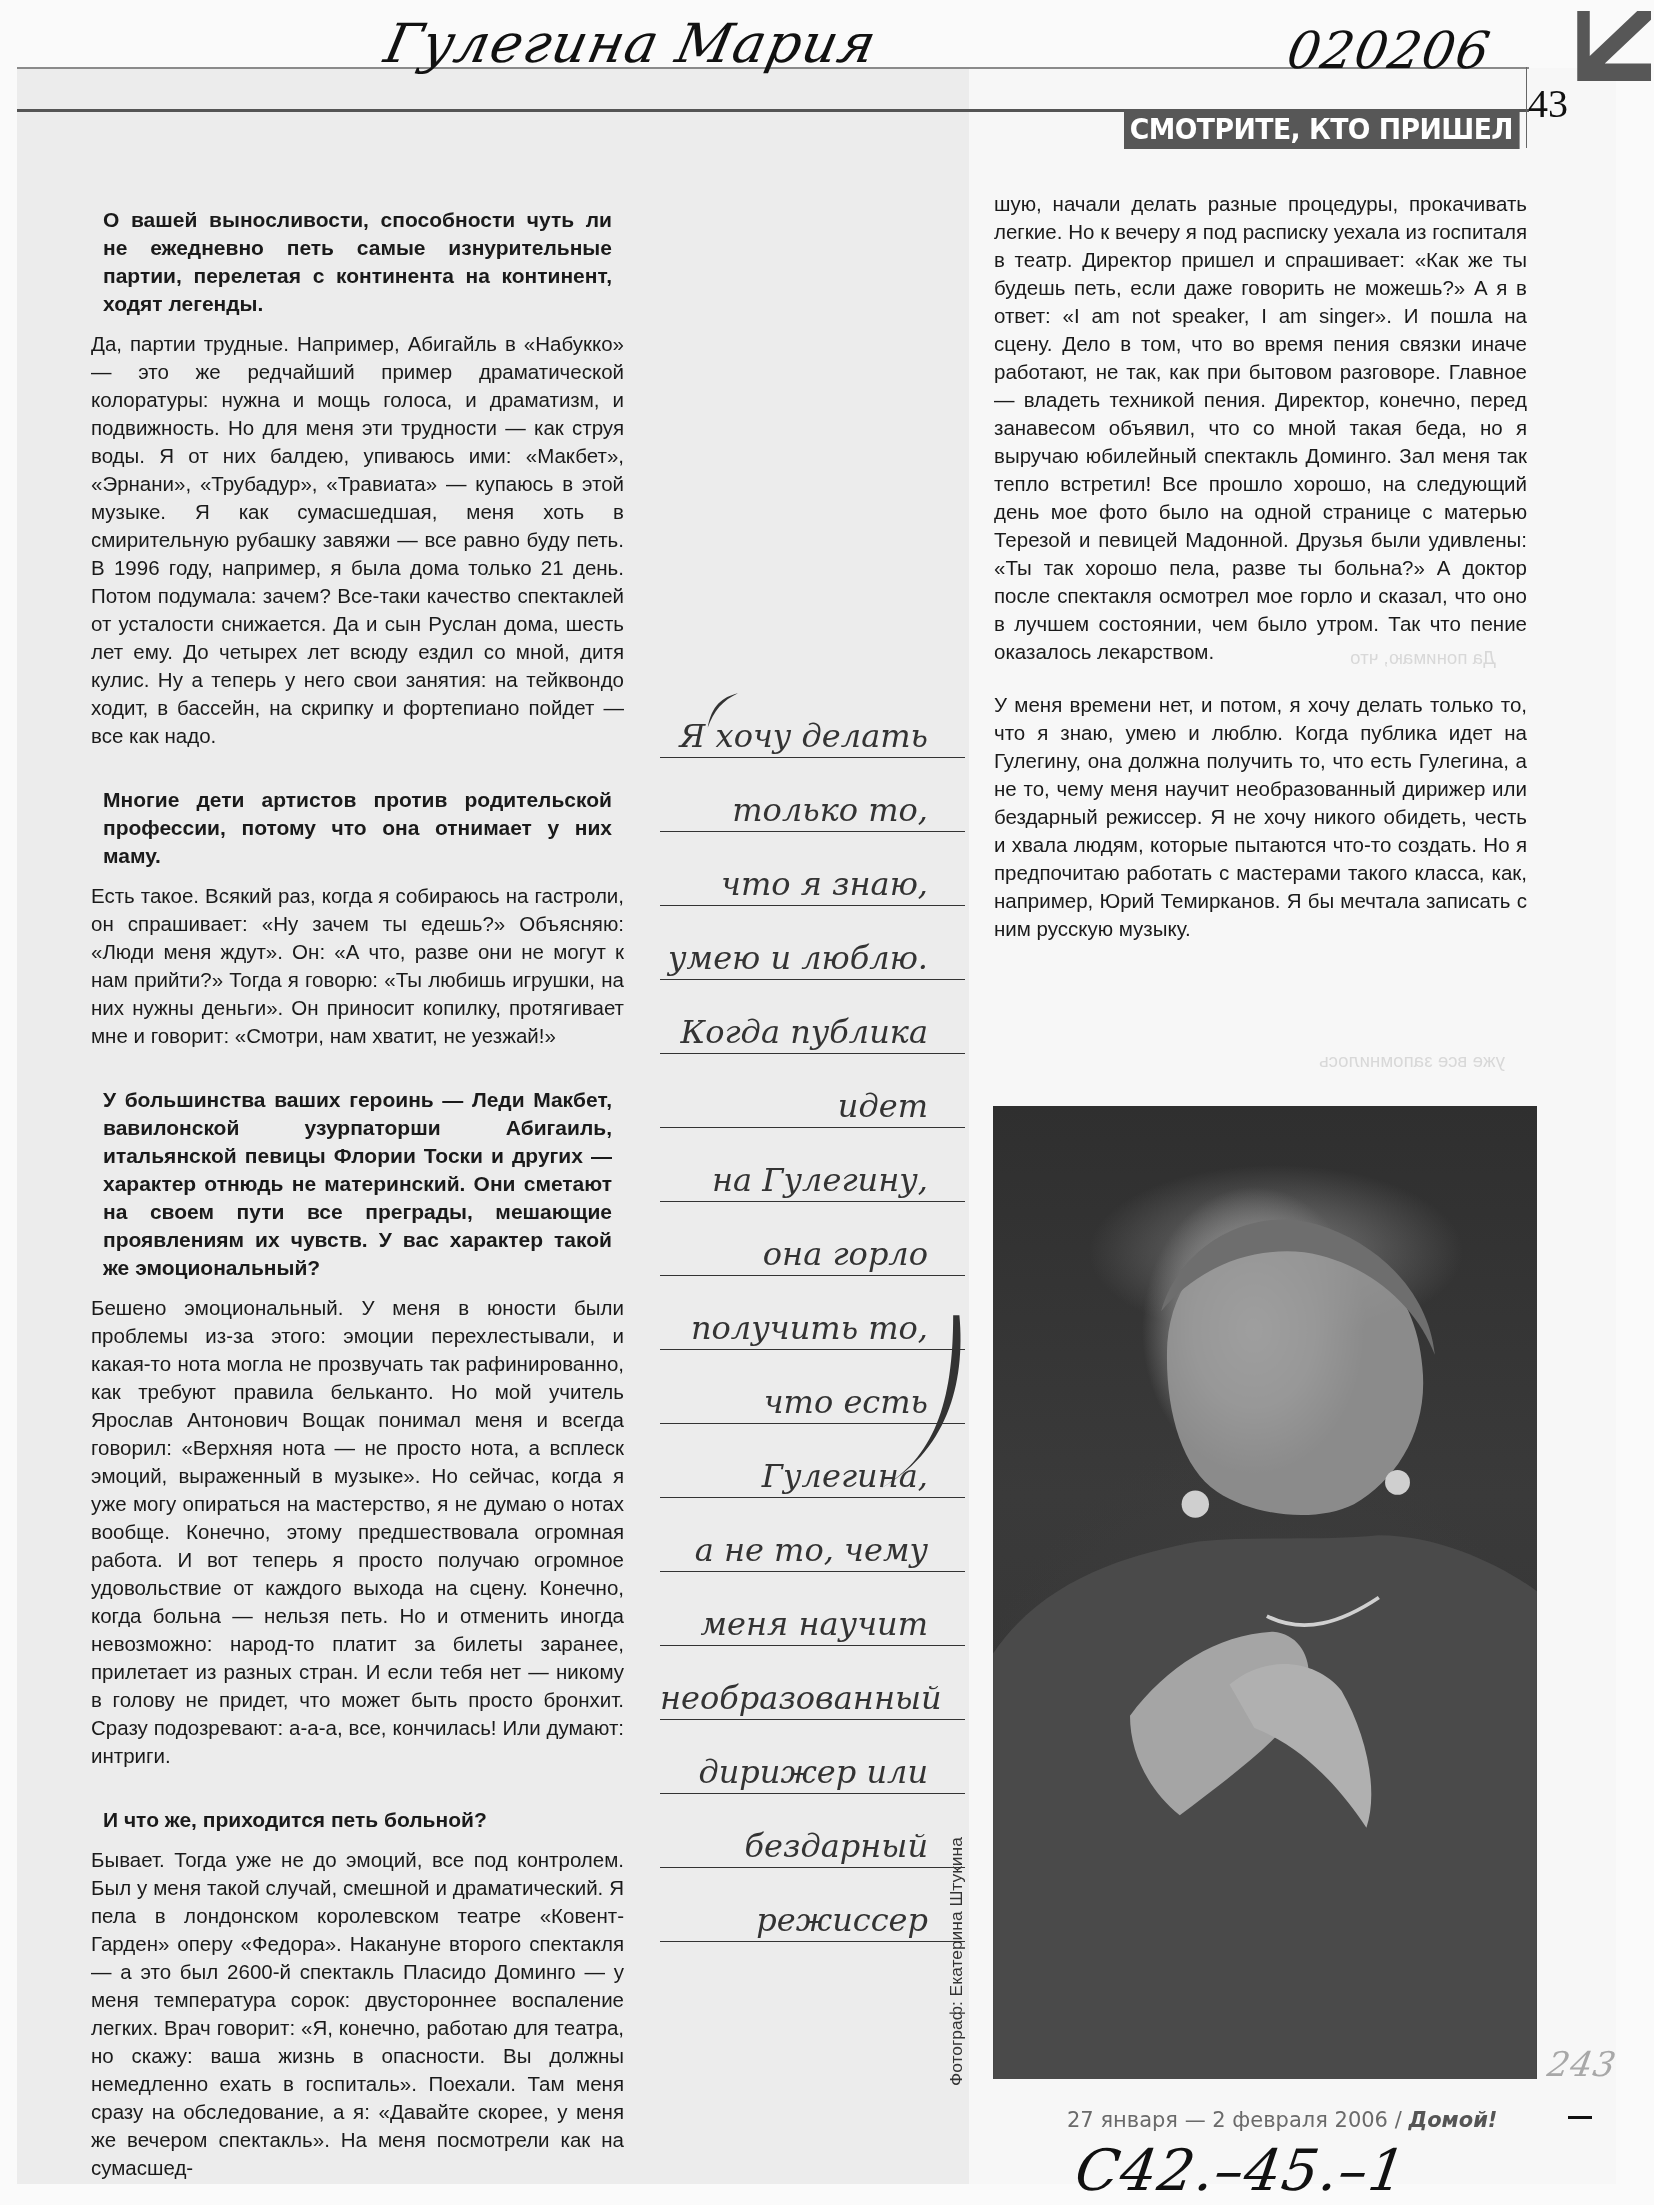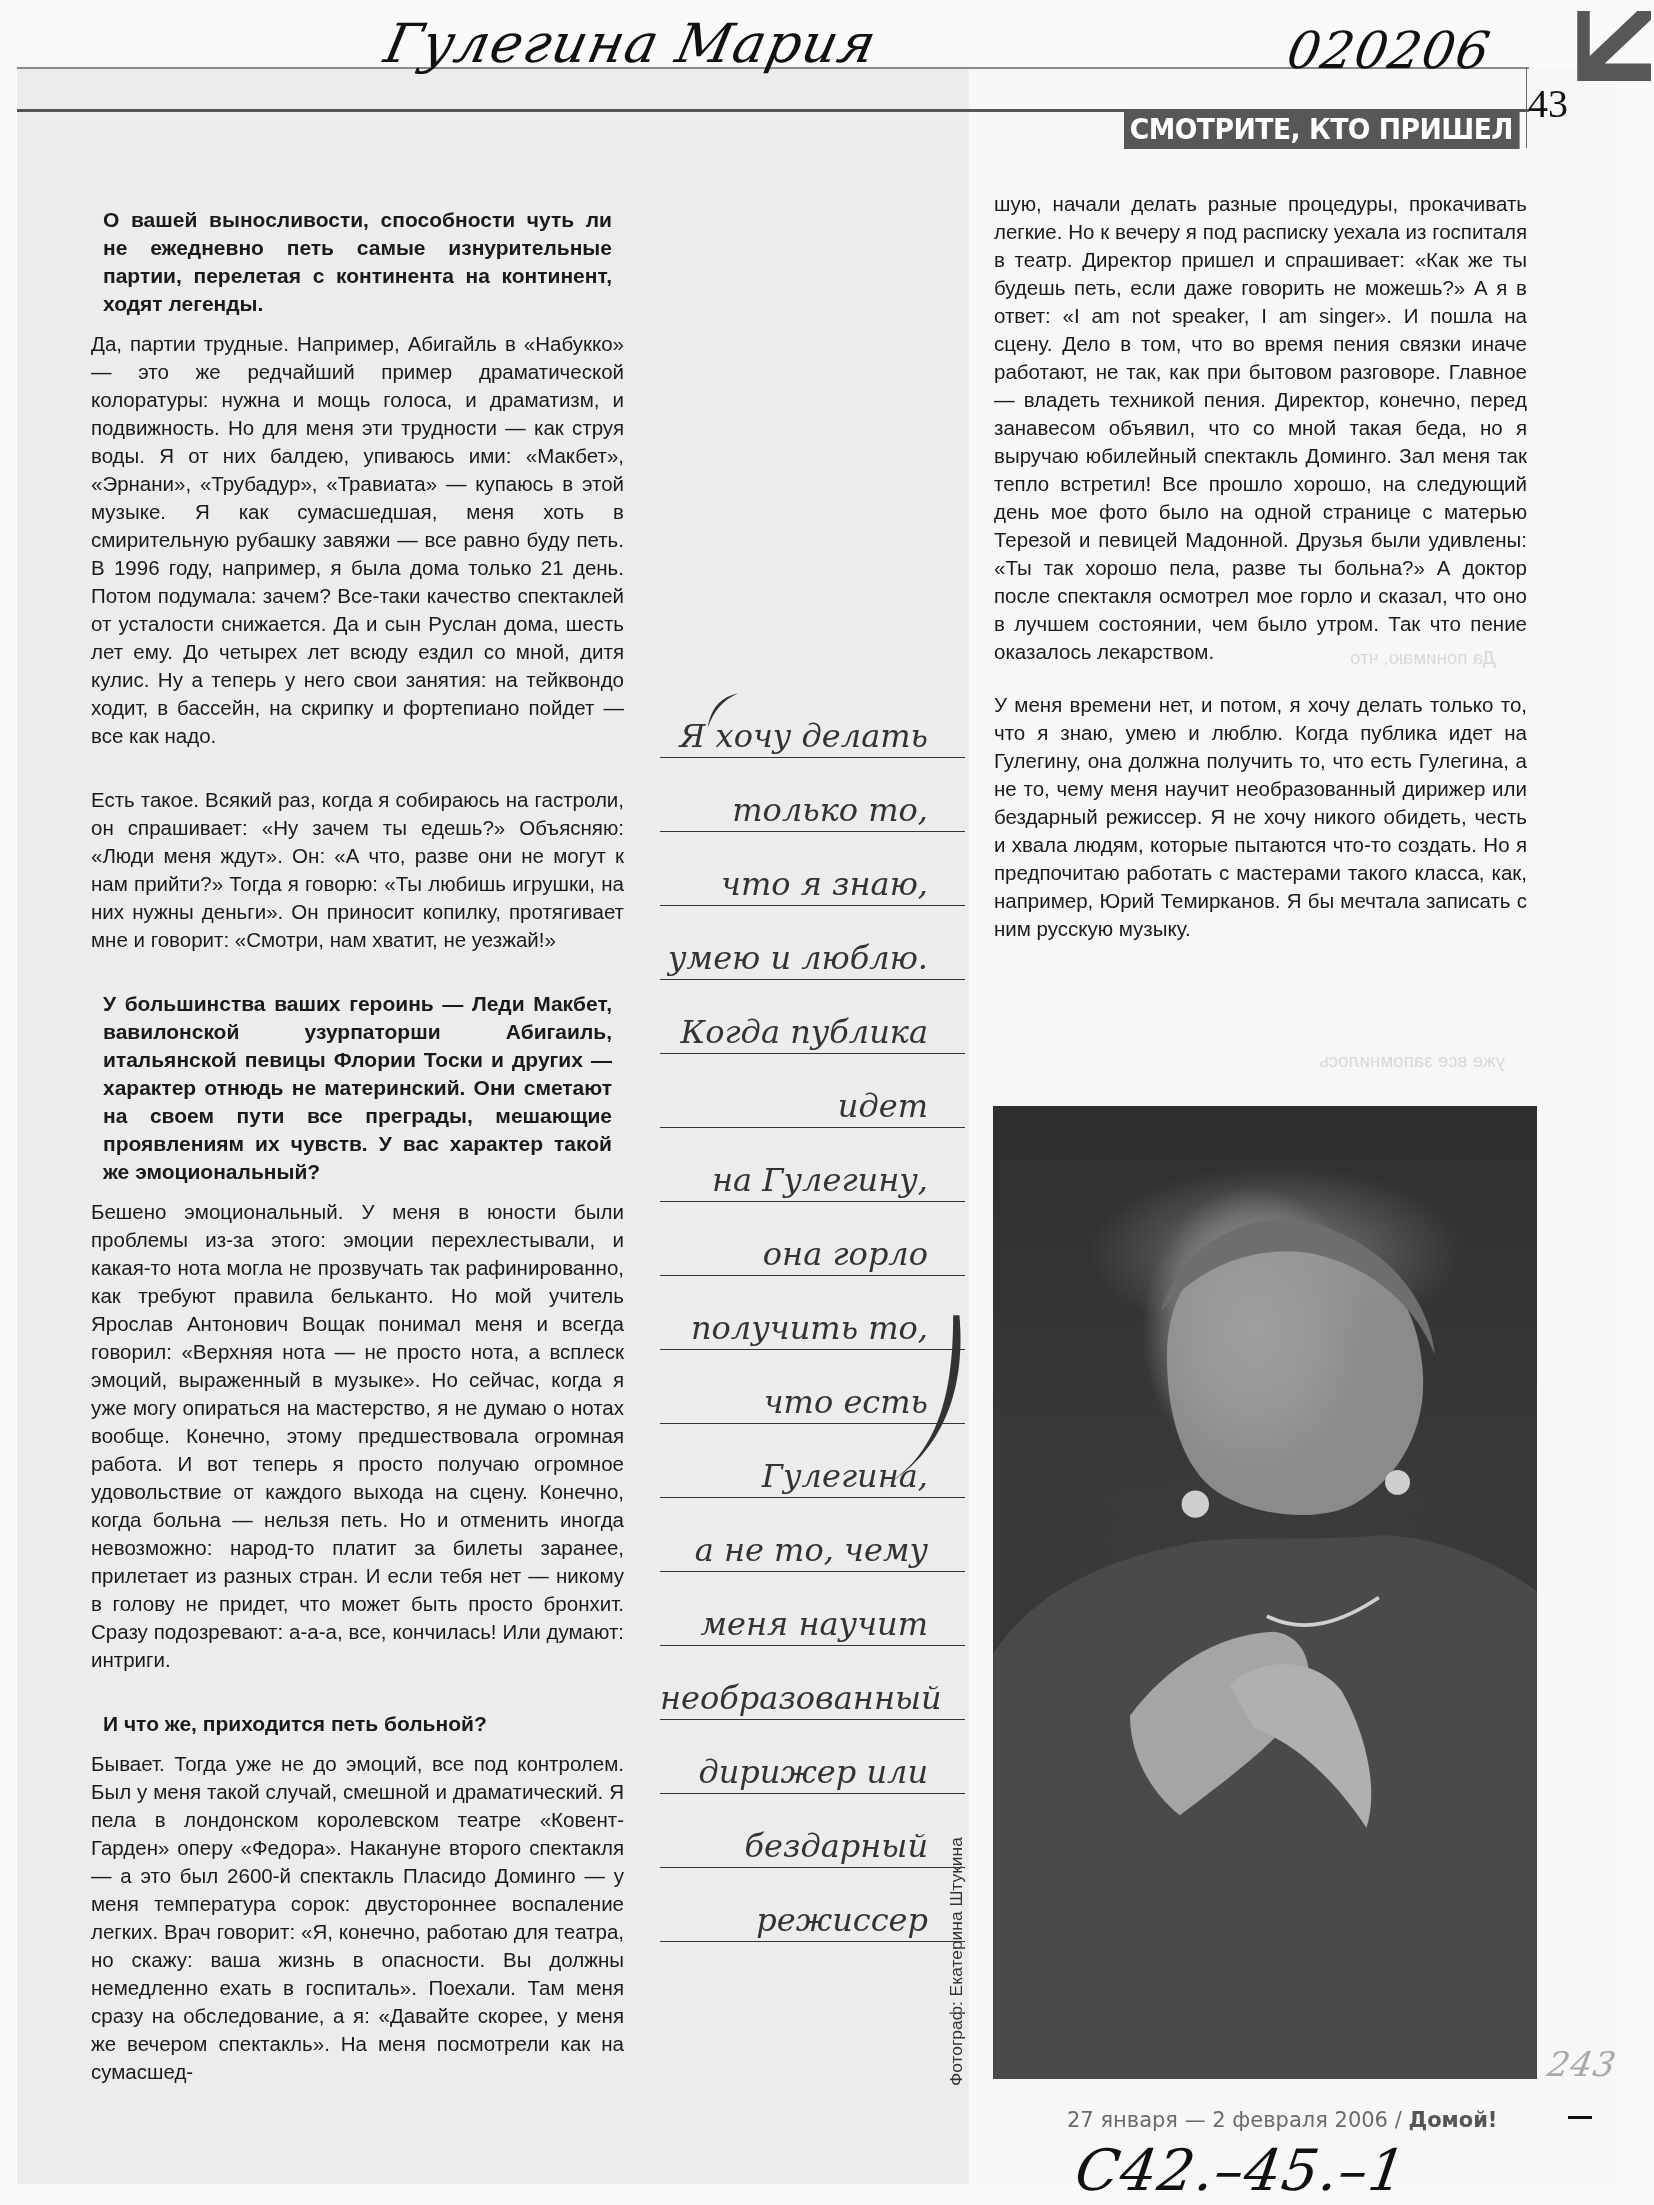--- a/index.html
+++ b/index.html
@@ -86,21 +86,21 @@
     .photo svg { position: absolute; left: 0; top: 0; }
     .photo-credit {
       position: absolute; left: 946px; top: 2086px; font-size: 17.4px; color: #333;
       transform: rotate(-90deg); transform-origin: left top; white-space: nowrap;
     }
 
     .footer {
       position: absolute; left: 1067px; top: 2108px; font-size: 21px; color: #6a6a6a;
       font-family: "DejaVu Sans", sans-serif; white-space: nowrap;
     }
-    .footer .brand { font-weight: bold; color: #555; }
+    .footer .brand { font-weight: bold; font-style: italic; color: #555; }
     .footer-dash { position: absolute; left: 1568px; top: 2116px; width: 24px; height: 2.5px; background: #111; }
     .bleed {
       position: absolute; color: #d8d8d8; font-size: 18.7px; transform: scaleX(-1);
       white-space: nowrap;
     }
   </style>
 </head>
 <body>
 
 <div class="page-bg-left"></div>
@@ -114,20 +114,21 @@
 
 <svg class="corner-arrow" viewBox="0 0 120 112">
   <polygon points="2,0 22,0 22,72 98,0 120,0 120,14 46,84 120,84 120,112 2,112" fill="#575757"></polygon>
 </svg>
 <div class="page-number">43</div>
 <div class="section-label">СМОТРИТЕ, КТО ПРИШЕЛ</div>
 
 <div class="column col-left">
   <p class="q">О вашей выносливости, способности чуть ли не ежедневно петь самые изнурительные партии, перелетая с континента на континент, ходят легенды.</p>
   <p class="a">Да, партии трудные. Например, Абигайль в «Набукко» — это же редчайший пример драматической колоратуры: нужна и мощь голоса, и драматизм, и подвижность. Но для меня эти трудности — как струя воды. Я от них балдею, упиваюсь ими: «Макбет», «Эрнани», «Трубадур», «Травиата» — купаюсь в этой музыке. Я как сумасшедшая, меня хоть в смирительную рубашку завяжи — все равно буду петь. В 1996 году, например, я была дома только 21 день. Потом подумала: зачем? Все-таки качество спектаклей от усталости снижается. Да и сын Руслан дома, шесть лет ему. До четырех лет всюду ездил со мной, дитя кулис. Ну а теперь у него свои занятия: на тейквондо ходит, в бассейн, на скрипку и фортепиано пойдет — все как надо.</p>
+  <p class="q">Многие дети артистов против родительской профессии, потому что она отнимает у них маму.</p>
   <p class="a">Есть такое. Всякий раз, когда я собираюсь на гастроли, он спрашивает: «Ну зачем ты едешь?» Объясняю: «Люди меня ждут». Он: «А что, разве они не могут к нам прийти?» Тогда я говорю: «Ты любишь игрушки, на них нужны деньги». Он приносит копилку, протягивает мне и говорит: «Смотри, нам хватит, не уезжай!»</p>
   <p class="q">У большинства ваших героинь — Леди Макбет, вавилонской узурпаторши Абигаиль, итальянской певицы Флории Тоски и других — характер отнюдь не материнский. Они сметают на своем пути все преграды, мешающие проявлениям их чувств. У вас характер такой же эмоциональный?</p>
   <p class="a">Бешено эмоциональный. У меня в юности были проблемы из-за этого: эмоции перехлестывали, и какая-то нота могла не прозвучать так рафинированно, как требуют правила бельканто. Но мой учитель Ярослав Антонович Вощак понимал меня и всегда говорил: «Верхняя нота — не просто нота, а всплеск эмоций, выраженный в музыке». Но сейчас, когда я уже могу опираться на мастерство, я не думаю о нотах вообще. Конечно, этому предшествовала огромная работа. И вот теперь я просто получаю огромное удовольствие от каждого выхода на сцену. Конечно, когда больна — нельзя петь. Но и отменить иногда невозможно: народ-то платит за билеты заранее, прилетает из разных стран. И если тебя нет — никому в голову не придет, что может быть просто бронхит. Сразу подозревают: а-а-а, все, кончилась! Или думают: интриги.</p>
   <p class="q">И что же, приходится петь больной?</p>
   <p class="a">Бывает. Тогда уже не до эмоций, все под контролем. Был у меня такой случай, смешной и драматический. Я пела в лондонском королевском театре «Ковент-Гарден» оперу «Федора». Накануне второго спектакля — а это был 2600-й спектакль Пласидо Доминго — у меня температура сорок: двустороннее воспаление легких. Врач говорит: «Я, конечно, работаю для театра, но скажу: ваша жизнь в опасности. Вы должны немедленно ехать в госпиталь». Поехали. Там меня сразу на обследование, а я: «Давайте скорее, у меня же вечером спектакль». На меня посмотрели как на сумасшед-</p>
 </div>
 
 <div class="column col-right">
   <p class="a" style="margin-bottom:25px">шую, начали делать разные процедуры, прокачивать легкие. Но к вечеру я под расписку уехала из госпиталя в театр. Директор пришел и спрашивает: «Как же ты будешь петь, если даже говорить не можешь?» А я в ответ: «I am not speaker, I am singer». И пошла на сцену. Дело в том, что во время пения связки иначе работают, не так, как при бытовом разговоре. Главное — владеть техникой пения. Директор, конечно, перед занавесом объявил, что со мной такая беда, но я выручаю юбилейный спектакль Доминго. Зал меня так тепло встретил! Все прошло хорошо, на следующий день мое фото было на одной странице с матерью Терезой и певицей Мадонной. Друзья были удивлены: «Ты так хорошо пела, разве ты больна?» А доктор после спектакля осмотрел мое горло и сказал, что оно в лучшем состоянии, чем было утром. Так что пение оказалось лекарством.</p>
   <p class="a">У меня времени нет, и потом, я хочу делать только то, что я знаю, умею и люблю. Когда публика идет на Гулегину, она должна получить то, что есть Гулегина, а не то, чему меня научит необразованный дирижер или бездарный режиссер. Я не хочу никого обидеть, честь и хвала людям, которые пытаются что-то создать. Но я предпочитаю работать с мастерами такого класса, как, например, Юрий Темирканов. Я бы мечтала записать с ним русскую музыку.</p>

